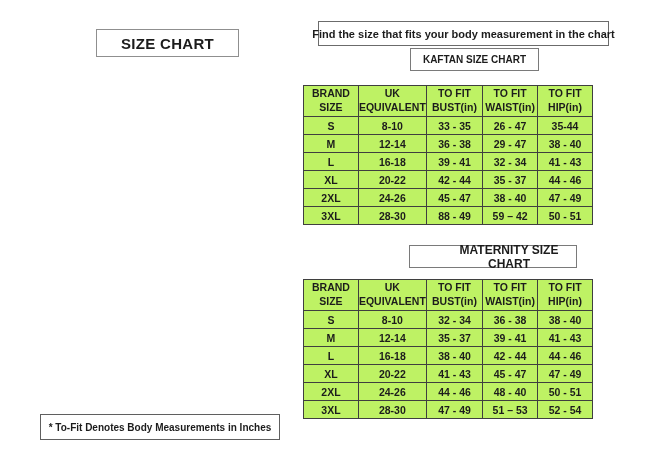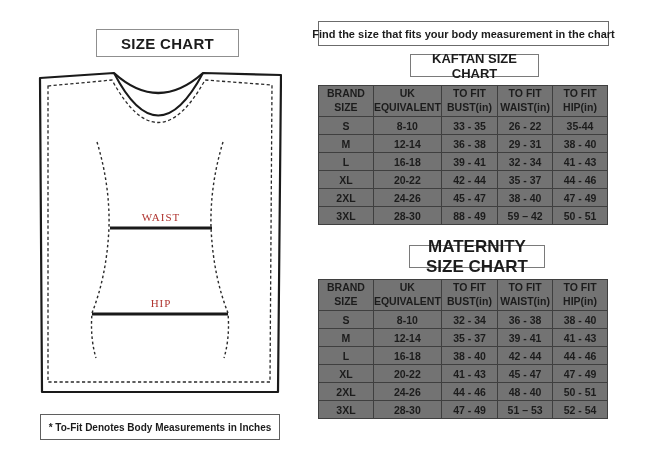--- a/index.html
+++ b/index.html
@@ -8,67 +8,47 @@
     font-family:"Liberation Sans",sans-serif;color:#1c1c1c;overflow:hidden;
   }
   .boxed{
     position:absolute;display:flex;align-items:center;justify-content:center;
     background:#ffffff;font-weight:bold;text-align:center;
   }
   .title-box{left:96px;top:29px;width:141px;height:26px;border:1px solid #8f8f8f;
     font-size:15px;letter-spacing:.3px;}
   .instruction-box{left:318px;top:21px;width:289px;height:23px;border:1px solid #6b6b6b;
     font-size:11px;white-space:nowrap;}
-  .kaftan-title-box{left:410px;top:54px;width:127px;height:21px;border:1px solid #7a7a7a;
-    font-size:13px;}
+  .kaftan-title-box{left:410px;top:48px;width:127px;height:21px;border:1px solid #7a7a7a;
+    font-size:10px;text-align:right;}
   .maternity-title-box{left:409px;top:245px;width:134px;height:21px;border:1px solid #7a7a7a;
-    font-size:17px;}
+    font-size:12px;padding-left:32px;}
   .footnote-box{left:40px;top:414px;width:238px;height:24px;border:1px solid #5f5f5f;
     font-size:10px;white-space:nowrap;}
   .size-table{
-    position:absolute;left:318px;width:290px;border-collapse:collapse;
-    table-layout:fixed;background:#737373;
+    position:absolute;left:303px;width:290px;border-collapse:collapse;
+    table-layout:fixed;background:#bef264;
   }
   .kaftan-table{top:85px;}
   .maternity-table{top:279px;}
   .size-table th,.size-table td{
     border:1px solid #3f3f3f;text-align:center;vertical-align:middle;
     font-weight:bold;color:#1c1c1c;padding:0;
   }
   .size-table th{font-size:10.5px;line-height:1.3;white-space:pre-line;height:30px;}
   .size-table td{font-size:10.5px;height:17px;white-space:nowrap;}
   .garment-wrap{position:absolute;left:38px;top:70px;width:244px;height:326px;}
 </style>
 </head>
 <body>
 
 <div class="canvas">
 
   <div class="boxed title-box">SIZE CHART</div>
 
-  <div class="garment-wrap">
-    <svg width="244" height="326" viewBox="0 0 244 326" xmlns="http://www.w3.org/2000/svg">
-
-      <path d="M2,8 L76,3 Q120,43 165,3 L243,5 L240,322 L4,322 Z" fill="none" stroke="#1a1a1a" stroke-width="2.2" stroke-linejoin="round"></path>
-
-      <path d="M76,3 Q120,88 165,3" fill="none" stroke="#1a1a1a" stroke-width="2"></path>
-
-      <path d="M10,16 L74,10 Q120,95 167,10 L234,15 L232,312 L10,312 Z" fill="none" stroke="#2a2a2a" stroke-width="1.3" stroke-dasharray="3.2,2.4"></path>
-
-      <path d="M59,72 Q72,115 71,157 Q69,205 54,243 Q52,268 58,288" fill="none" stroke="#2a2a2a" stroke-width="1.4" stroke-dasharray="2.6,2.6"></path>
-
-      <path d="M185,72 Q172,115 173,157 Q175,205 190,243 Q192,268 186,288" fill="none" stroke="#2a2a2a" stroke-width="1.4" stroke-dasharray="2.6,2.6"></path>
-
-      <line x1="72" y1="158" x2="174" y2="158" stroke="#1a1a1a" stroke-width="3"></line>
-
-      <line x1="54" y1="244" x2="190" y2="244" stroke="#1a1a1a" stroke-width="3"></line>
-      <text x="123" y="151" text-anchor="middle" font-family="Liberation Serif, serif" font-size="11" letter-spacing="1" fill="#b03530">WAIST</text>
-      <text x="123" y="237" text-anchor="middle" font-family="Liberation Serif, serif" font-size="11" letter-spacing="1" fill="#b03530">HIP</text>
-    </svg>
-  </div>
 
   <div class="boxed footnote-box">* To-Fit Denotes Body Measurements in Inches</div>
 
   <div class="boxed instruction-box">Find the size that fits your body measurement in the chart</div>
 
   <div class="boxed kaftan-title-box">KAFTAN SIZE CHART</div>
 
   <table class="size-table kaftan-table">
     <colgroup>
       <col style="width:19%">
@@ -89,28 +69,28 @@
 WAIST(in)</th>
           <th>TO FIT
 HIP(in)</th>
         </tr>
       </thead>
       <tbody>
         <tr>
           <td>S</td>
           <td>8-10</td>
           <td>33 - 35</td>
-          <td>26 - 22</td>
+          <td>26 - 47</td>
           <td>35-44</td>
         </tr>
         <tr>
           <td>M</td>
           <td>12-14</td>
           <td>36 - 38</td>
-          <td>29 - 31</td>
+          <td>29 - 47</td>
           <td>38 - 40</td>
         </tr>
         <tr>
           <td>L</td>
           <td>16-18</td>
           <td>39 - 41</td>
           <td>32 - 34</td>
           <td>41 - 43</td>
         </tr>
         <tr>

